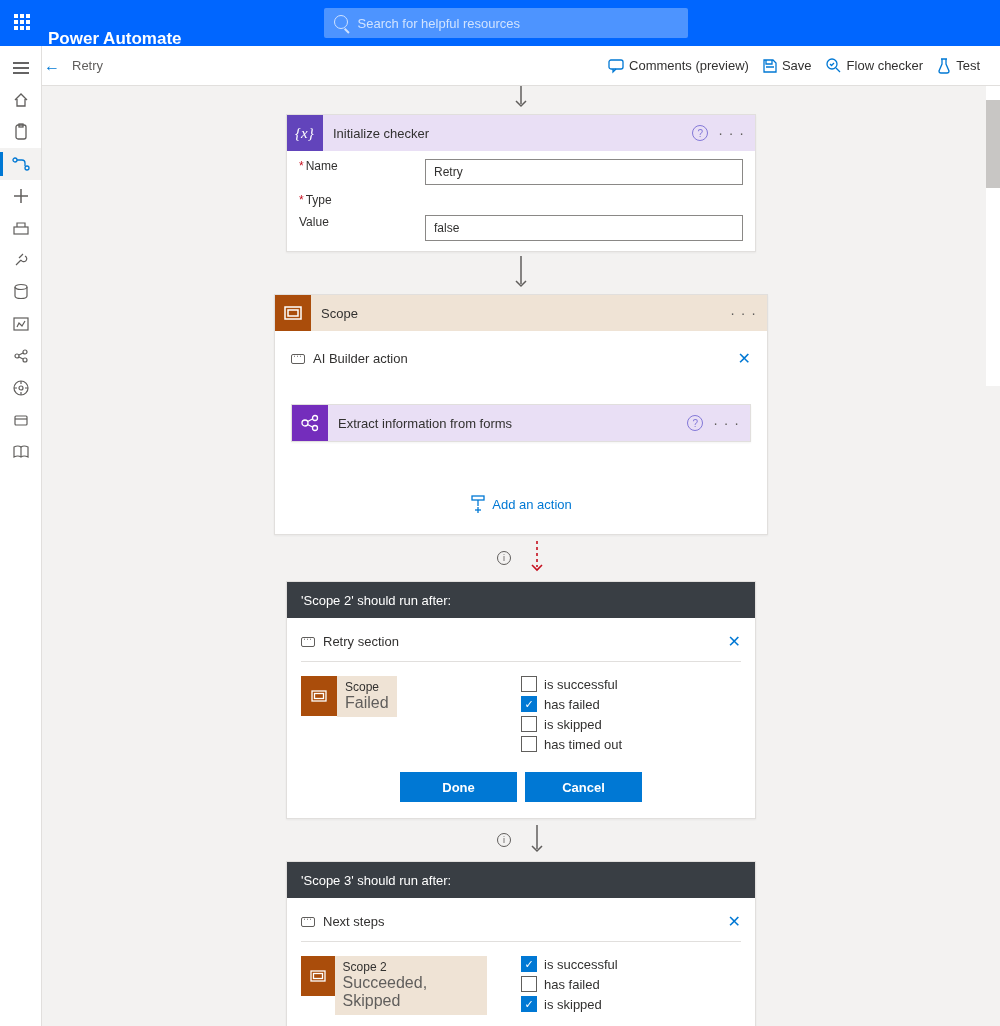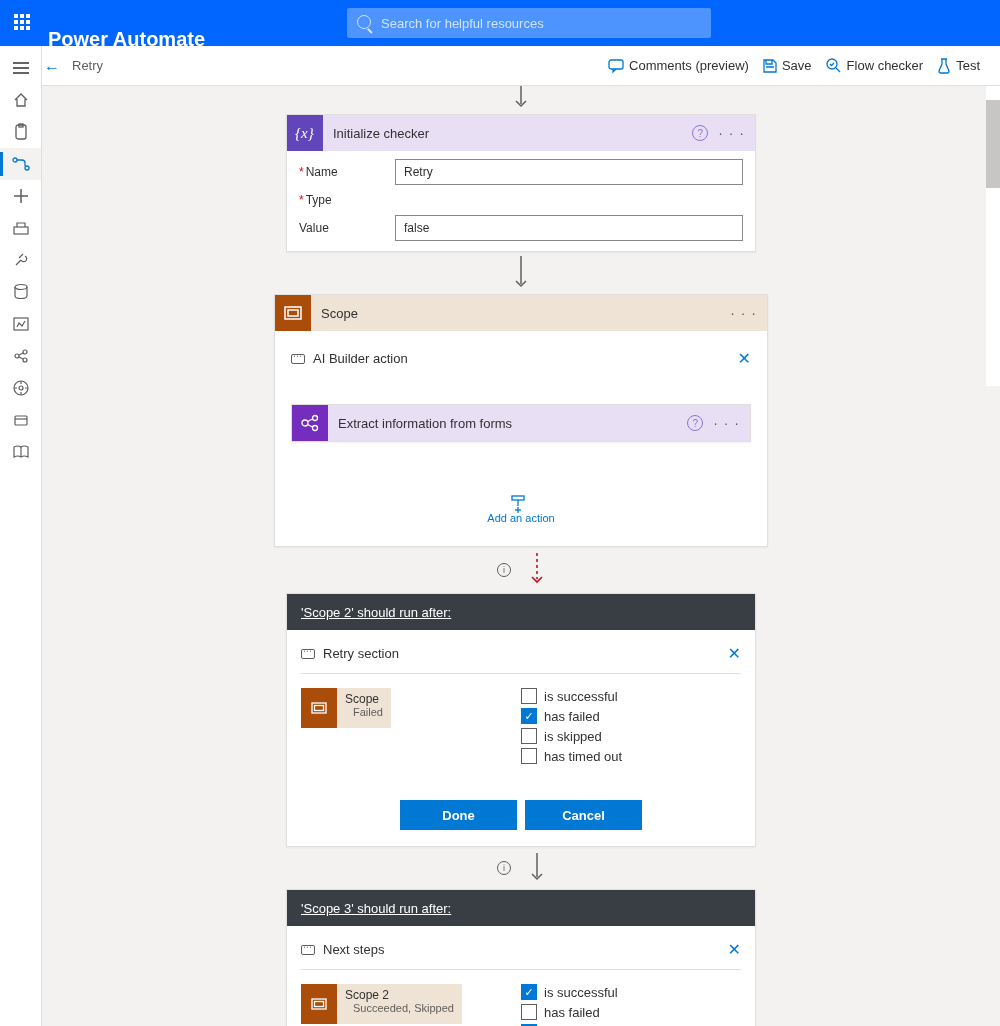--- a/index.html
+++ b/index.html
@@ -2,21 +2,21 @@
 <html><head>
 <meta charset="utf-8">
 <style>
 * { box-sizing: border-box; margin: 0; padding: 0; }
 body { font-family: "Segoe UI", Tahoma, sans-serif; font-size: 13px; color: #323130; background: #fff; width: 1000px; height: 1026px; overflow: hidden; position: relative; }
 
 
 .topbar { height: 46px; background: #0066ff; display: flex; align-items: center; color: #fff; padding: 0 10px; }
 .waffle { width: 18px; height: 18px; margin-right: 16px; margin-left: 4px; display: grid; grid-template-columns: repeat(3,4px); grid-template-rows: repeat(3,4px); gap: 2px; cursor: pointer; }
 .waffle span { background: #fff; width: 4px; height: 4px; }
-.brand { font-weight: 600; font-size: 20px; margin-top: 32px; }
+.brand { font-weight: 600; font-size: 17px; margin-top: 32px; }
 .search-wrap { flex: 0 0 auto; margin-left: 142px; }
 .searchbox { width: 364px; height: 30px; background: #4d94ff; border: none; color: #fff; padding: 0 10px 0 34px; font-size: 13px; border-radius: 2px; }
 .searchbox::placeholder { color: #d0e3ff; }
 .search-wrap { position: relative; }
 .search-icon { position: absolute; left: 10px; top: 7px; width: 14px; height: 14px; border: 1.5px solid #d0e3ff; border-radius: 50%; }
 .search-icon::after { content: ""; position: absolute; width: 6px; height: 1.5px; background: #d0e3ff; bottom: -3px; right: -3px; transform: rotate(45deg); }
 
 
 .cmdbar { height: 40px; border-bottom: 1px solid #e1dfdd; display: flex; align-items: center; padding-left: 44px; }
 .back-arrow { color: #0078d4; font-size: 16px; margin-right: 12px; cursor: pointer; }
@@ -49,62 +49,62 @@
 .card-title { flex: 1; padding-left: 10px; font-size: 13px; }
 .card-actions { display: flex; align-items: center; gap: 10px; color: #605e5c; }
 .help-circle { width: 16px; height: 16px; border: 1.3px solid #8378d8; border-radius: 50%; color: #8378d8; font-size: 10px; display: flex; align-items: center; justify-content: center; cursor: pointer; }
 .dots { cursor: pointer; font-size: 14px; letter-spacing: 1px; color: #605e5c; }
 
 
 .card-init { width: 470px; }
 .card-init .card-header { background: #e9dff5; }
 .card-init .card-icon { background: #6244bb; }
 .card-body { padding: 8px 12px; }
-.field-row { display: flex; align-items: center; margin-bottom: 8px; }
+.field-row { display: flex; margin-bottom: 8px; gap: 30px; }
 .field-label { width: 96px; font-size: 12px; color: #323130; }
 .field-label .req { color: #c50f1f; margin-right: 2px; }
 .field-input { flex: 1; height: 26px; border: 1px solid #8a8886; padding: 0 8px; font-size: 12px; display: flex; align-items: center; justify-content: space-between; color: #323130; background: #fff; }
 .field-input .caret { font-size: 10px; color: #605e5c; }
 
 
 .card-scope { width: 494px; }
 .card-scope .card-header { background: #efe3d5; }
 .card-scope .card-icon { background: #aa4d0b; }
 .scope-body { padding: 12px 4px 22px; }
 .section-head { display: flex; align-items: center; padding: 6px 12px; }
 .rename-ico { width: 14px; height: 10px; border: 1.3px solid #605e5c; border-radius: 2px; margin-right: 8px; position: relative; }
 .rename-ico::after { content: "⋯"; position: absolute; left: 1px; top: -4px; font-size: 9px; color: #605e5c; }
 .section-title { flex: 1; font-size: 13px; }
 .close-x { color: #0078d4; cursor: pointer; font-size: 16px; font-weight: 300; }
 .inner-action { margin: 30px 12px 0; }
 .inner-action .card-header { background: #e9dff5; }
 .inner-action .card-icon { background: #742dbc; }
-.add-action { display: flex; align-items: center; justify-content: center; margin-top: 54px; color: #0078d4; font-size: 11px; cursor: pointer; flex-direction: column; }
+.add-action { display: flex; align-items: center; justify-content: center; margin-top: 54px; color: #0078d4; font-size: 13px; cursor: pointer; }
 .add-action svg { margin-right: 6px; }
 .info-dot { width: 14px; height: 14px; border: 1px solid #605e5c; border-radius: 50%; font-size: 9px; display: flex; align-items: center; justify-content: center; margin-right: 18px; color: #605e5c; }
 .arrow-row { display: flex; align-items: center; justify-content: center; margin: 6px 0; }
 
 
 .card-runafter { width: 470px; }
-.run-head { background: #393e44; color: #fff; height: 36px; display: flex; align-items: center; padding: 0 14px; font-size: 13px; text-decoration: underline; }
+.run-head { background: #393e44; color: #fff; height: 36px; display: flex; align-items: center; padding: 0 14px; font-size: 13px; }
 .run-body { padding: 10px 14px 16px; }
 .run-section-head { display: flex; align-items: center; padding: 4px 0 10px; border-bottom: 1px solid #e1dfdd; margin-bottom: 14px; }
 .run-cols { display: flex; }
 .prev-chip { width: 186px; }
 .prev-chip .chip-icon { width: 36px; height: 40px; background: #aa4d0b; display: flex; align-items: center; justify-content: center; }
 .prev-chip .chip-body { background: #efe3d5; padding: 0px 8px 5px 0px; }
 .prev-chip .chip-wrap { display:flex; }
 .chip-name { font-size: 12px; padding-left:8px; padding-top:4px;}
-.chip-status { font-size: 11px; color: #605e5c; padding-left:16px; }
+.chip-status { font-size: 16px; color: #605e5c; padding-left:8px; }
 .opts { margin-left: 34px; }
 .opt-row { display: flex; align-items: center; margin-bottom: 4px; font-size: 13px; }
 .chk { width: 16px; height: 16px; border: 1px solid #605e5c; margin-right: 7px; display: flex; align-items: center; justify-content: center; background: #fff; cursor: pointer; }
 .chk.checked { background: #0078d4; border-color: #0078d4; color: #fff; }
 .chk.checked::after { content: "✓"; font-size: 11px; }
-.btn-row { display: flex; justify-content: center; gap: 8px; margin-top: 32px; }
+.btn-row { display: flex; justify-content: center; gap: 8px; margin-top: 16px; }
 .btn { width: 117px; height: 30px; border: none; color: #fff; font-size: 13px; font-weight: 600; cursor: pointer; background: #0078d4; }
 
 
 svg { overflow: visible; }
 </style>
 </head>
 <body>
 
 <div class="topbar">
   <div class="waffle">

